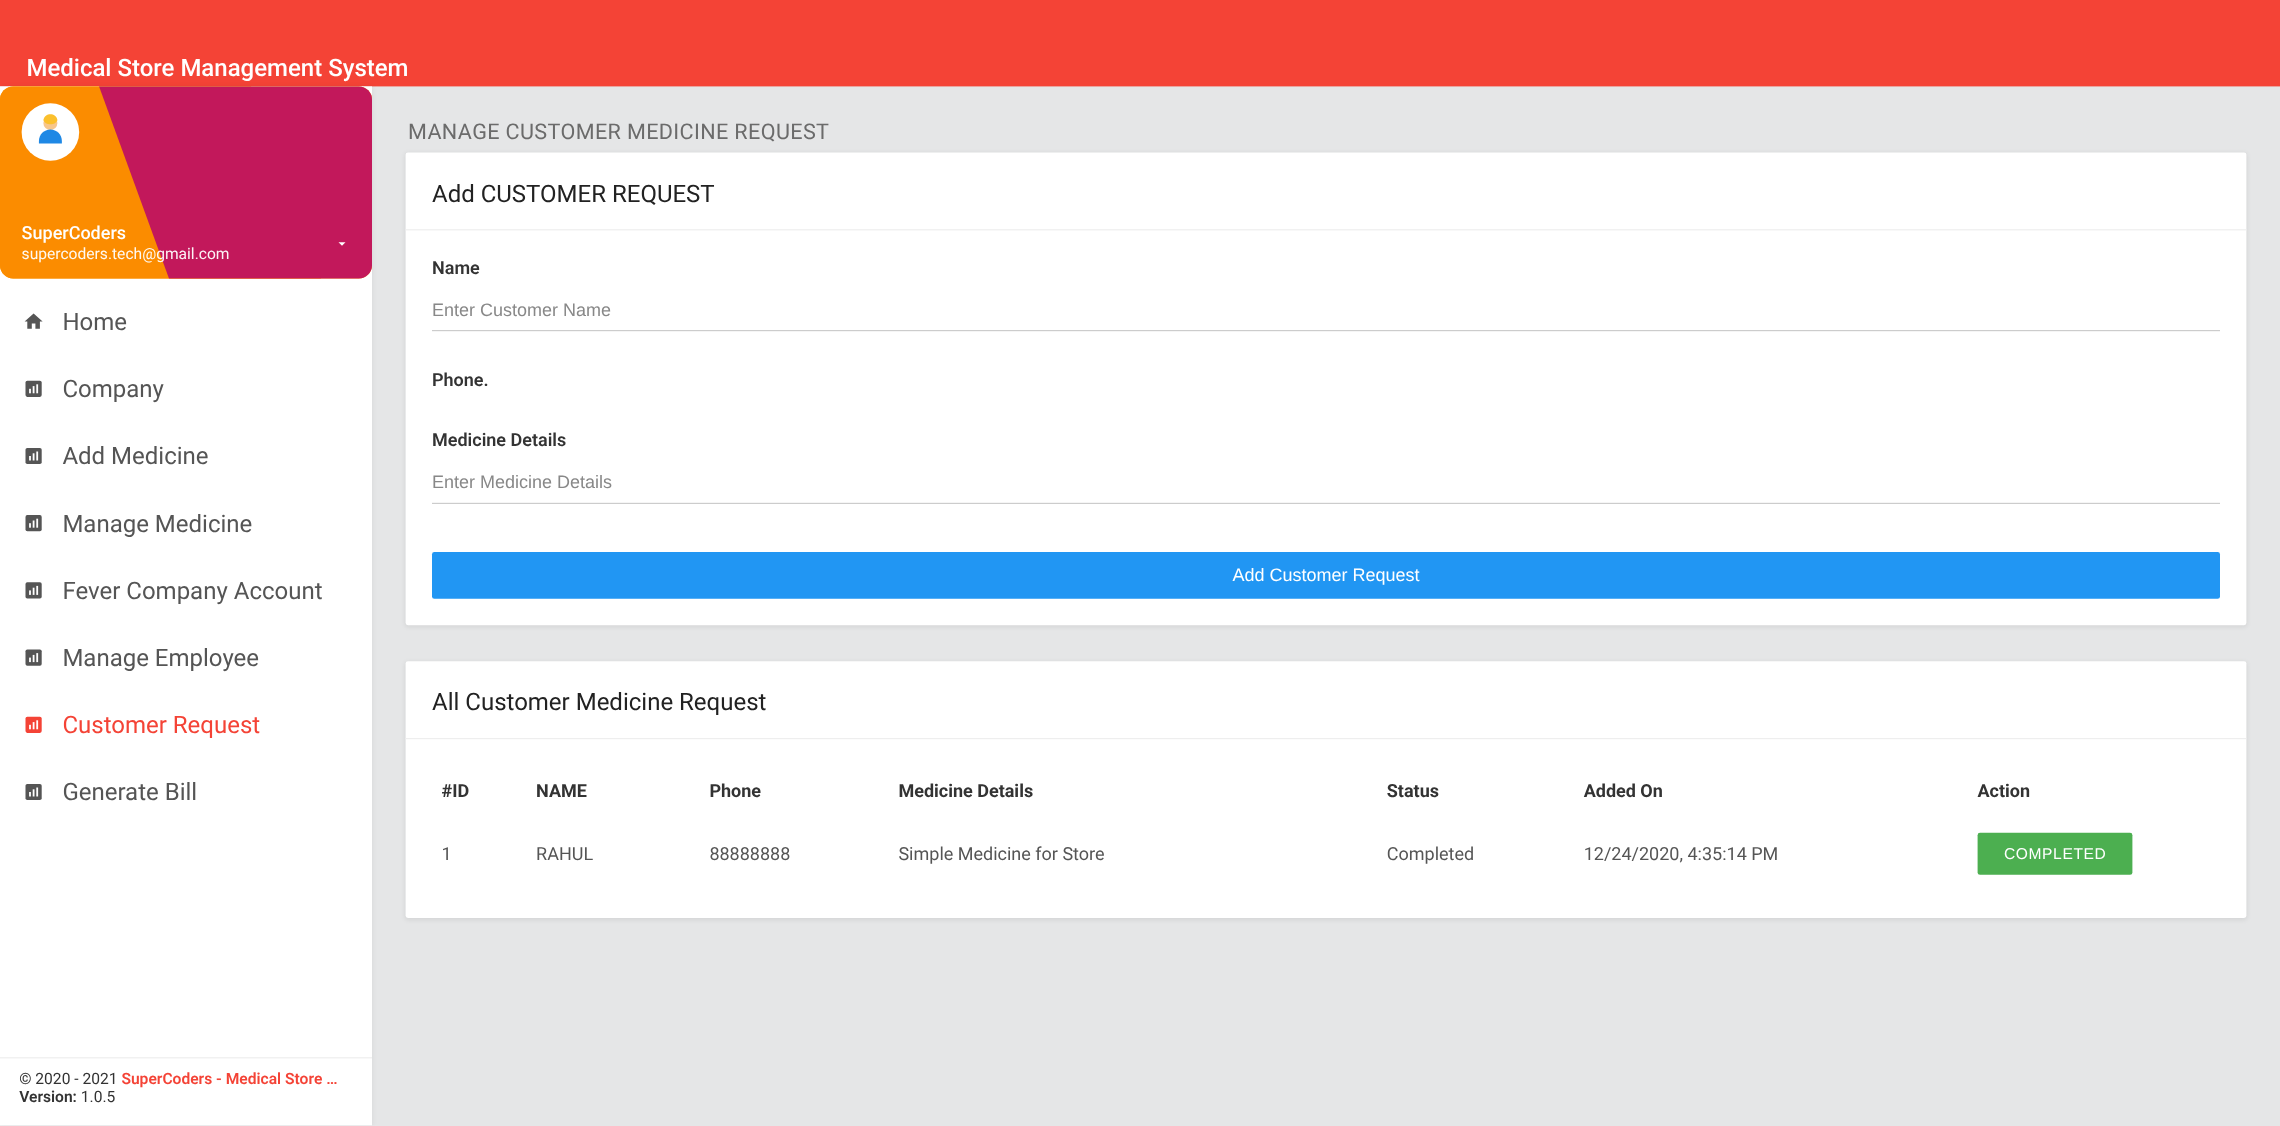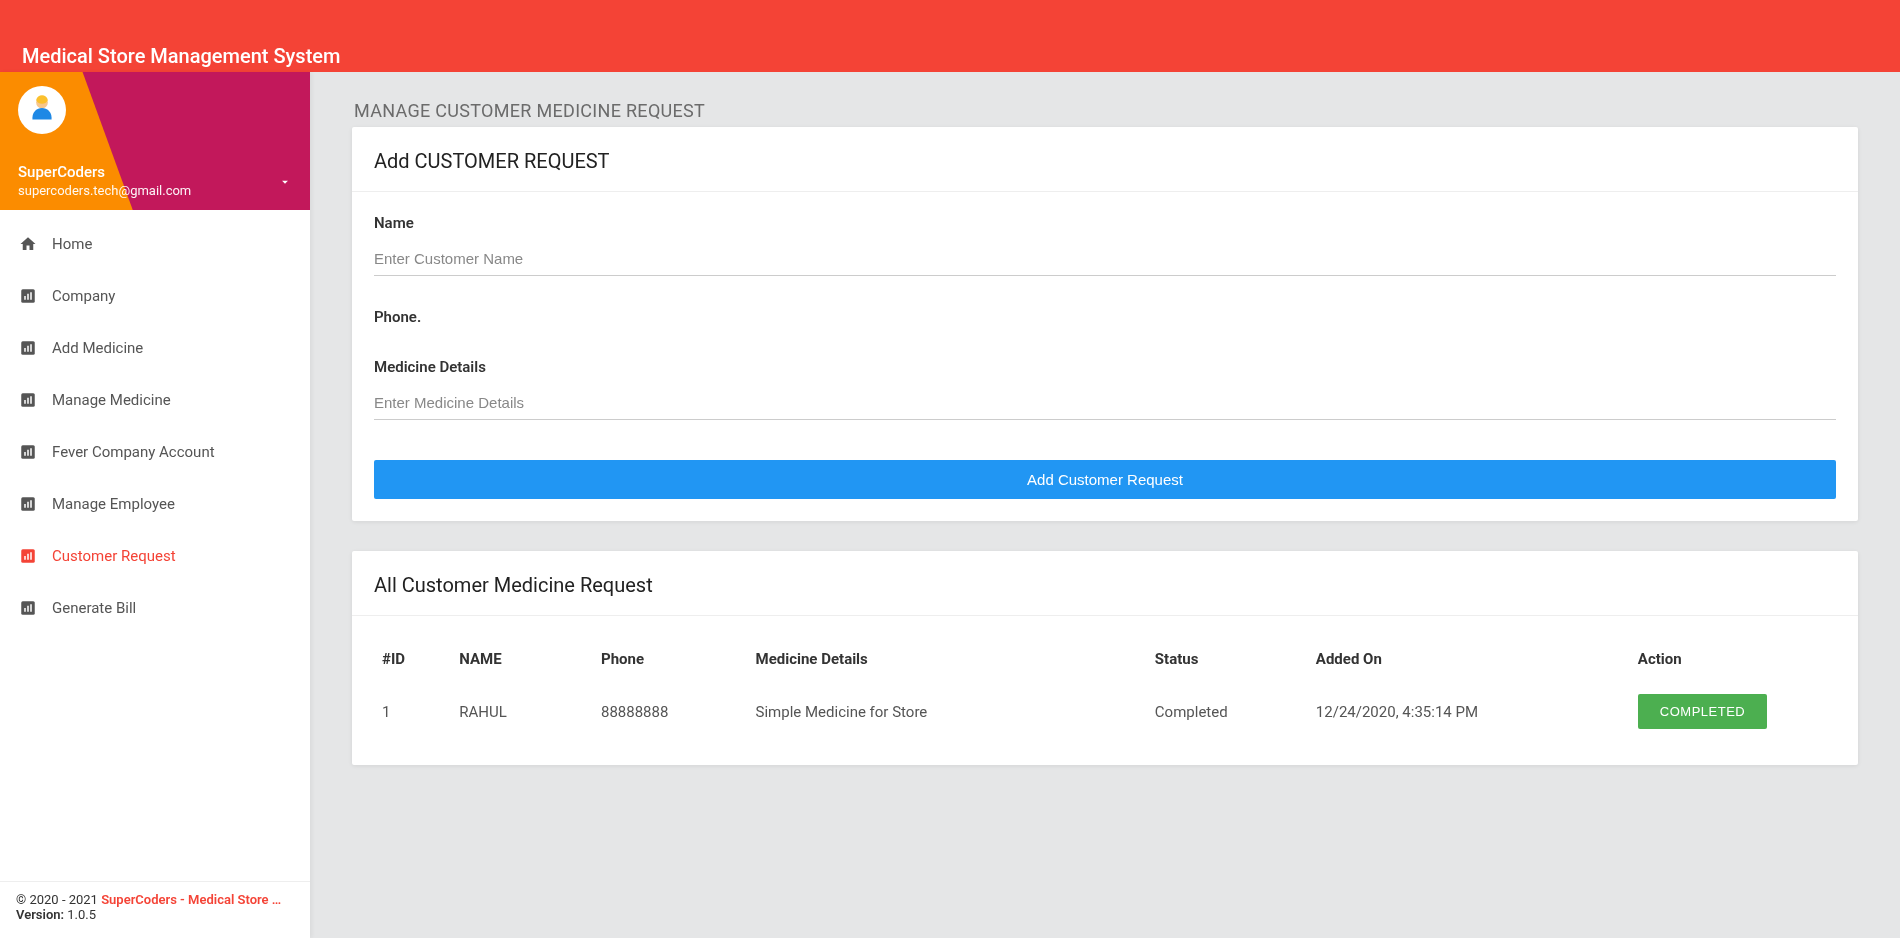--- a/index.html
+++ b/index.html
@@ -30,24 +30,25 @@
   }
   .sidebar {
     width: 310px;
     background: #fff;
     display: flex;
     flex-direction: column;
     box-shadow: 2px 0 4px rgba(0,0,0,0.05);
     position: relative;
   }
   .sidebar-header {
-    height: 138px;
+    height: 160px;
     position: relative;
     overflow: hidden;
     background: #ff9800;
+    border-radius: 11px;
   }
   .sidebar-header::before,
   .sidebar-header::after,
   .sidebar-header .bg1,
   .sidebar-header .bg2 {
     content:"";
     position: absolute;
   }
   .sidebar-header .bg1 {
     width: 260px; height: 280px;
@@ -82,21 +83,21 @@
     bottom: 18px; right: 18px;
     color: #fff;
     font-size: 14px;
   }
   .nav { padding: 8px 0; flex: 1; }
   .nav-item {
     display: flex;
     align-items: center;
     padding: 16px 18px;
     cursor: pointer;
-    font-size: 15px;
+    font-size: 20px;
     color: #555;
   }
   .nav-item.active { color: #f44336; }
   .nav-item .icon {
     width: 20px; height: 20px;
     margin-right: 14px;
     display: inline-flex; align-items:center; justify-content:center;
   }
   .nav-item svg { width: 18px; height: 18px; fill: #555; }
   .nav-item.active svg { fill: #f44336; }
@@ -107,21 +108,21 @@
     color: #333;
   }
   .sidebar-footer .line1 {
     white-space: nowrap; overflow: hidden; text-overflow: ellipsis;
     width: 278px;
   }
   .sidebar-footer .line1 .brand { color: #f44336; font-weight: 600; }
   .sidebar-footer .version-label { font-weight: 600; }
   .main {
     flex: 1;
-    padding: 0 42px;
+    padding: 0 28px;
     overflow: auto;
   }
   .page-title {
     color: #6b6b6b;
     font-size: 18px;
     letter-spacing: 0.3px;
     padding: 28px 2px 6px;
   }
   .card {
     background: #fff;

